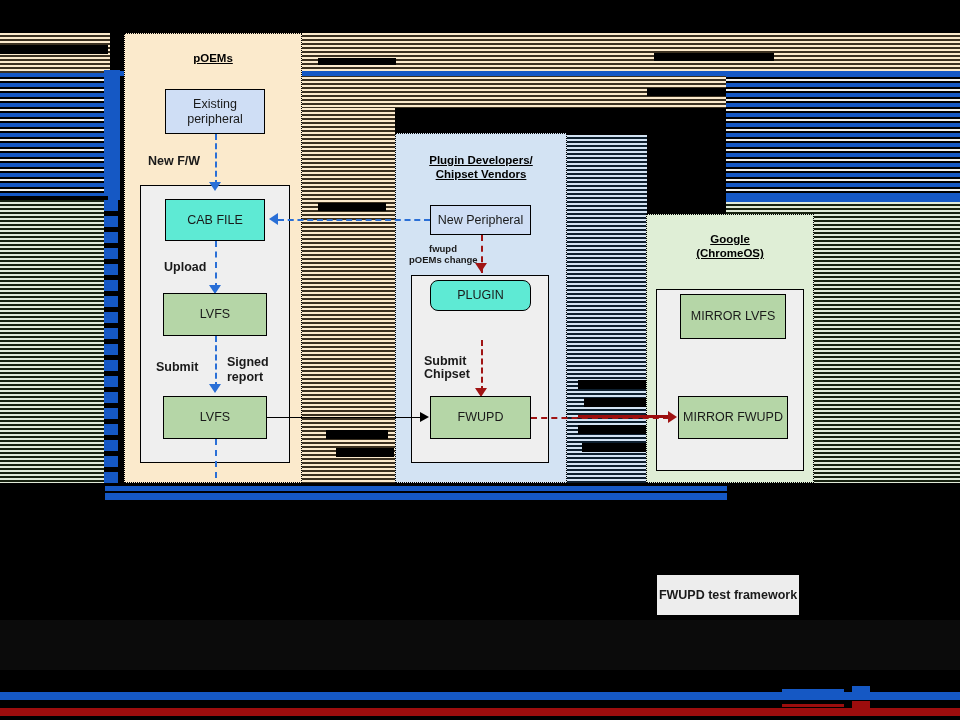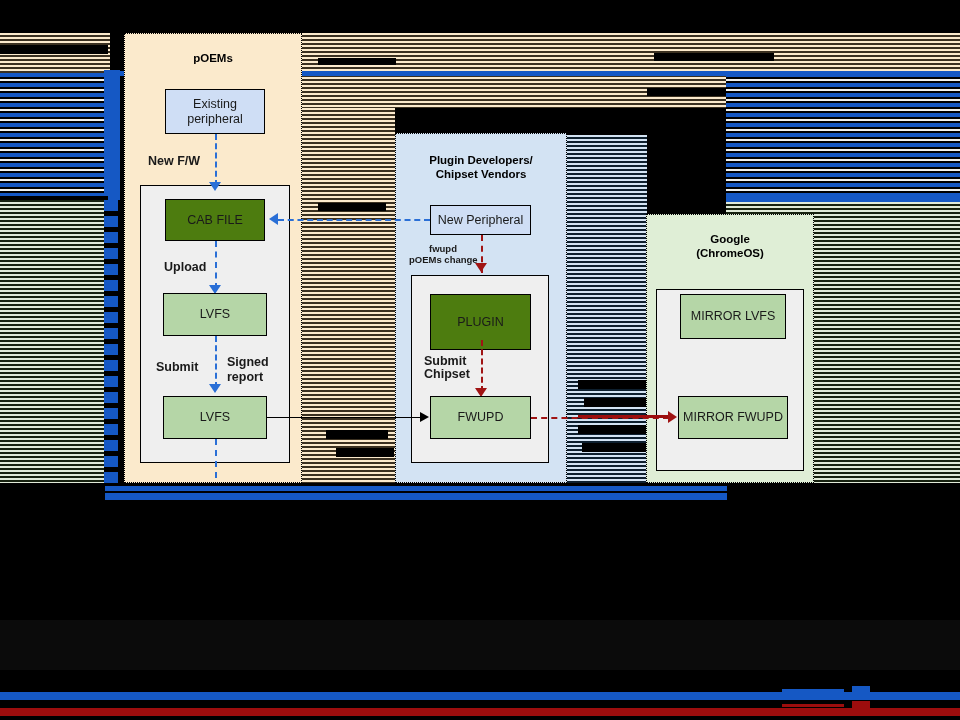--- a/index.html
+++ b/index.html
@@ -9,32 +9,32 @@
     font-family:"Liberation Sans", sans-serif;
     overflow:hidden;
     position:relative;
   }
   #stage{position:absolute;left:0;top:0;width:960px;height:720px;}
 
   
   .lane{position:absolute;border:1px dotted #000;box-sizing:border-box;}
   .lane-title{
     position:absolute;left:0;right:0;text-align:center;
-    font-size:11.5px;font-weight:bold;color:#000;line-height:14px;
+    font-size:11.5px;font-weight:bold;color:#000;line-height:14px;text-decoration:underline;
   }
   .inner{position:absolute;background:#efefef;border:1px solid #000;box-sizing:border-box;}
 
   
   .node{
     position:absolute;box-sizing:border-box;border:1px solid #000;
     display:flex;align-items:center;justify-content:center;text-align:center;
     font-size:12.5px;color:#1a1a1a;line-height:15px;
   }
   .n-blue{background:#cfdef5;}
-  .n-pink{background:#4d7c0f;}
+  .n-pink{background:#5eead4;}
   .n-green{background:#b5d6a7;}
   .n-gray{background:#ededed;font-weight:bold;font-size:12.5px;}
 
   
   .elabel{position:absolute;font-size:12.5px;color:#1a1a1a;line-height:14px;white-space:nowrap;font-weight:bold;}
   .elabel.small{font-size:9.5px;line-height:11px;}
 
   
   .vline{position:absolute;width:0;border-left-width:2px;border-left-style:dashed;}
   .vline.blue{border-left-color:#2a6fd6;}
@@ -149,21 +149,21 @@
   </div>
 
   <div class="hline blue" style="left:278px;top:219px;width:152px;"></div>
   <div class="arw arw-l-blue" style="left:269px;top:213px;"></div>
 
   <div class="vline red" style="left:481px;top:235px;height:38px;"></div>
   <div class="arw arw-d-red" style="left:475px;top:263px;"></div>
   <div class="elabel small" style="left:429px;top:243px;">fwupd</div>
   <div class="elabel small" style="left:409px;top:254px;">pOEMs change</div>
 
-  <div class="node n-pink" style="left:430px;top:294px;width:101px;height:56px;">
+  <div class="node n-pink" style="left:430px;top:280px;width:101px;height:31px;border-radius:8px;">
     <span>PLUGIN</span>
   </div>
 
   <div class="vline red" style="left:481px;top:340px;height:52px;"></div>
   <div class="arw arw-d-red" style="left:475px;top:388px;"></div>
   <div class="elabel" style="left:424px;top:354px;">Submit</div>
   <div class="elabel" style="left:424px;top:367px;">Chipset</div>
 
   <div class="node n-green" style="left:430px;top:396px;width:101px;height:43px;">
     <span>FWUPD</span>
@@ -188,20 +188,23 @@
 
   <div class="hline red" style="left:531px;top:417px;width:138px;"></div>
   <div class="glitch dred" style="left:578px;top:415px;width:95px;height:3px;"></div>
   <div class="arw arw-r-red" style="left:668px;top:411px;"></div>
 
   <div class="glitch blk" style="left:0;top:483px;width:960px;height:237px;"></div>
   <div class="glitch blu" style="left:105px;top:486px;width:622px;height:5px;"></div>
   <div class="glitch blu" style="left:105px;top:493px;width:622px;height:7px;"></div>
   <div class="glitch nearblk" style="left:0;top:620px;width:960px;height:50px;"></div>
 
+  <div class="node n-gray" style="left:656px;top:574px;width:144px;height:42px;">
+    <span>FWUPD test framework</span>
+  </div>
 
   <div class="glitch blu" style="left:782px;top:689px;width:62px;height:3px;"></div>
   <div class="glitch blu" style="left:852px;top:686px;width:18px;height:14px;"></div>
   <div class="glitch blu" style="left:0;top:692px;width:960px;height:8px;"></div>
   <div class="glitch dred" style="left:782px;top:704px;width:62px;height:3px;"></div>
   <div class="glitch dred" style="left:852px;top:701px;width:18px;height:14px;"></div>
   <div class="glitch dred" style="left:0;top:708px;width:960px;height:8px;"></div>
 
 </div>
 

